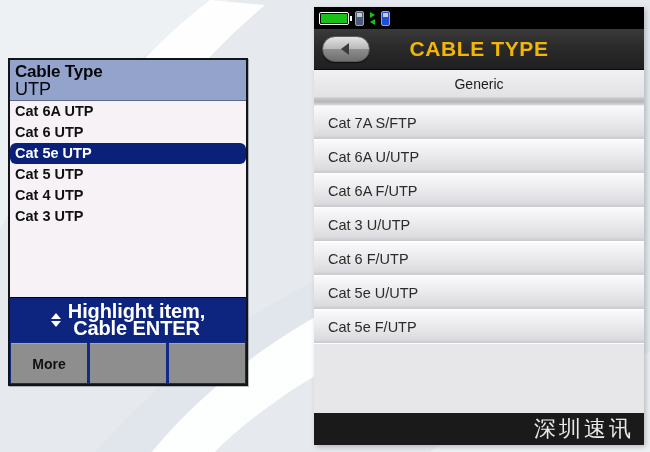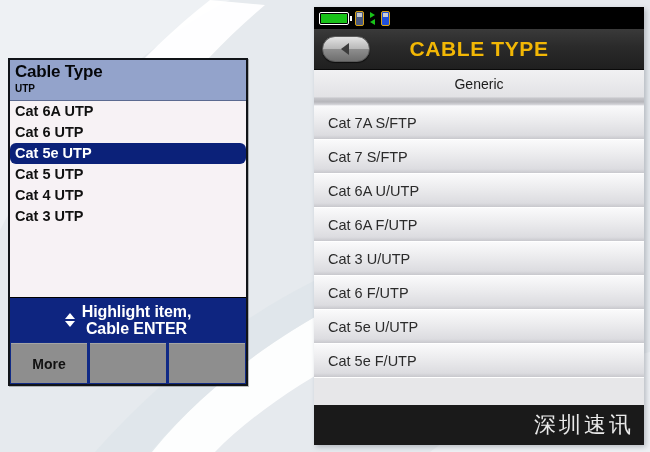--- a/index.html
+++ b/index.html
@@ -42,22 +42,22 @@
     border-bottom: 1px solid #5c6a90;
   }
   #left-title {
     font-size: 17px;
     font-weight: bold;
     color: #05070a;
     line-height: 19px;
     letter-spacing: -0.2px;
   }
   #left-subtitle {
-    font-size: 10px;
-    font-weight: bold;
+    font-size: 18px;
+    font-weight: normal;
     color: #05070a;
     line-height: 16px;
   }
   #left-list {
     background: #f7f2f5;
     height: 185px;
     overflow: hidden;
   }
   .lcd-row {
     font-size: 14.5px;
@@ -99,21 +99,21 @@
     border-right: 5px solid transparent;
     border-bottom: 6px solid #fff;
   }
   .tri-down {
     width: 0; height: 0;
     border-left: 5px solid transparent;
     border-right: 5px solid transparent;
     border-top: 6px solid #fff;
   }
   #hint-text {
-    font-size: 16px;
+    font-size: 20px;
     font-weight: bold;
     line-height: 17px;
     text-align: center;
     letter-spacing: -0.1px;
   }
   #left-softkeys {
     position: absolute;
     left: 0;
     right: 0;
     bottom: 0;
@@ -277,21 +277,21 @@
     padding-left: 14px;
     font-size: 14.5px;
     color: #2b2b2b;
     background: linear-gradient(180deg, #fafafb 0%, #ededef 40%, #dcdce0 88%, #c8c8cd 100%);
     border-bottom: 1px solid #ffffff;
     box-sizing: border-box;
   }
   #bottom-bar {
     position: absolute;
     left: 0; right: 0; bottom: 0;
-    height: 40px;
+    height: 32px;
     background: #1a1a1a;
     display: flex;
     align-items: center;
     justify-content: flex-end;
     padding-right: 10px;
     margin-top: 48px;
   }
   #watermark {
     font-family: "DejaVu Sans", sans-serif;
     font-size: 22px;
@@ -369,21 +369,20 @@
       <div id="back-chevron"></div>
     </div>
     <div id="screen-title">CABLE TYPE</div>
   </div>
 
   <div id="section-header">Generic</div>
   <div id="section-divider"></div>
 
   <div id="touch-list">
     <div class="touch-row">Cat 7A S/FTP</div>
-    <div class="touch-row">Cat 7 S/FTP</div>
     <div class="touch-row">Cat 6A U/UTP</div>
     <div class="touch-row">Cat 6A F/UTP</div>
     <div class="touch-row">Cat 3 U/UTP</div>
     <div class="touch-row">Cat 6 F/UTP</div>
     <div class="touch-row">Cat 5e U/UTP</div>
     <div class="touch-row">Cat 5e F/UTP</div>
   </div>
 
   <div id="bottom-bar">
     <div id="watermark">深圳速讯</div>

